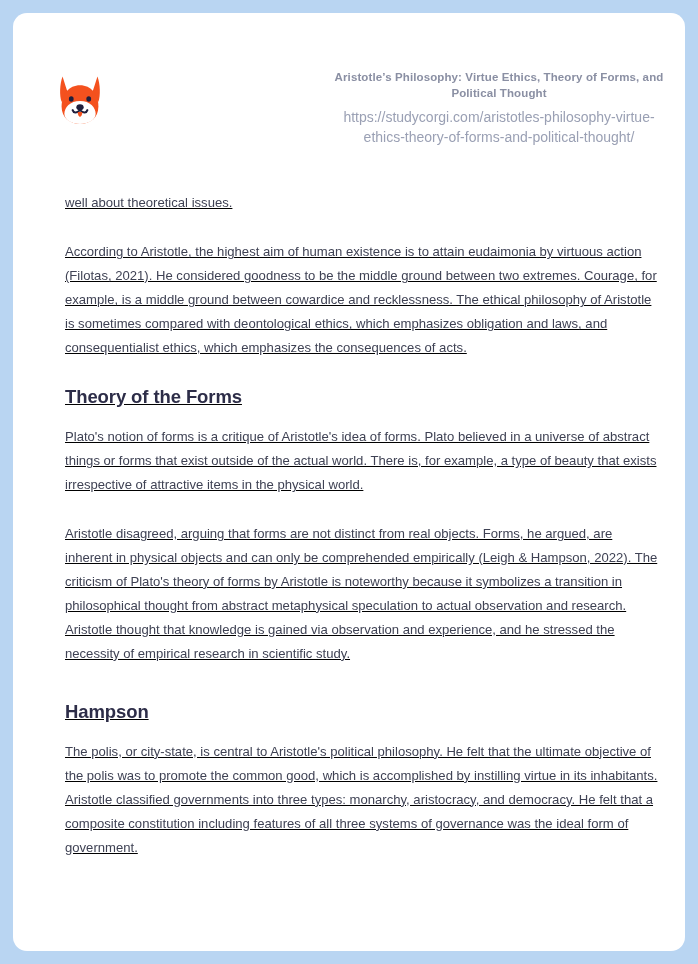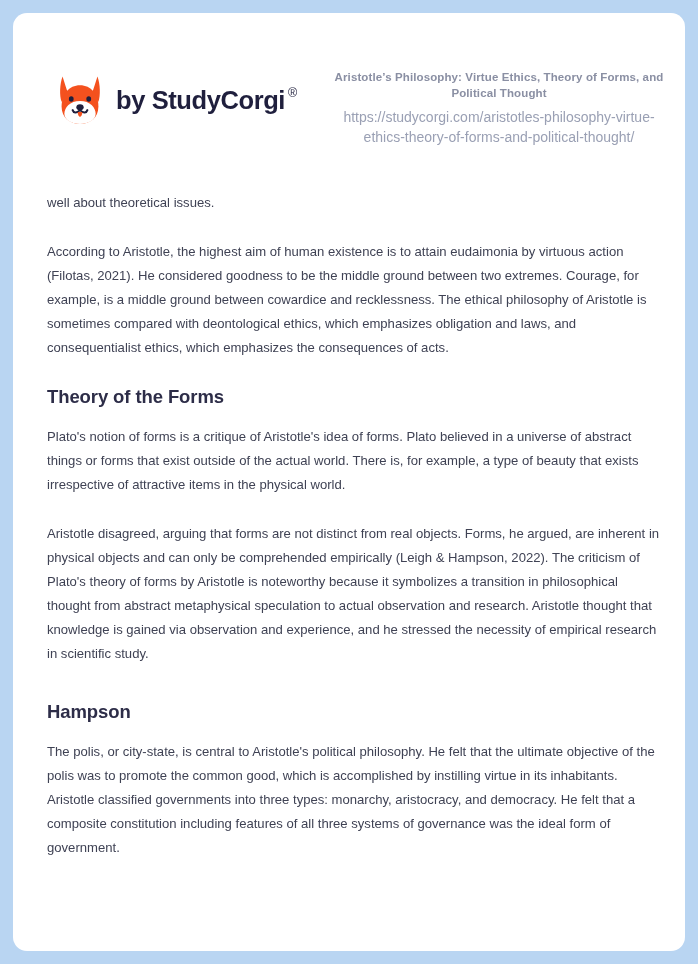--- a/index.html
+++ b/index.html
@@ -85,22 +85,23 @@
     font-size: 14px;
     font-weight: normal;
     color: #9aa0b4;
     line-height: 1.42;
     margin-top: 6px;
     word-break: break-word;
   }
 
   
   .doc-body {
-    padding: 0 24px 0 34px;
+    padding: 0 24px 0 52px;
     margin-top: 44px;
+    text-decoration: underline;
   }
 
   .doc-body p {
     font-size: 13.1px;
     line-height: 1.83;
     color: #3f4254;
     margin: 0 0 25px 0;
   }
 
   .doc-body h2 {
@@ -136,24 +137,20 @@
           <ellipse cx="69" cy="52" rx="5.2" ry="6" fill="#1f1f3d"></ellipse>
 
           <ellipse cx="50" cy="70" rx="8" ry="6.5" fill="#1f1f3d"></ellipse>
 
           <path d="M50 76 C42 84 36 82 34 76" stroke="#1f1f3d" stroke-width="4.5" fill="none" stroke-linecap="round"></path>
           <path d="M50 76 C58 84 64 82 66 76" stroke="#1f1f3d" stroke-width="4.5" fill="none" stroke-linecap="round"></path>
 
           <path d="M45 80 C45 94 55 94 55 80 Z" fill="#f4511e"></path>
         </svg>
       </span>
-      <span class="brand-text">
-        <span>by StudyCorgi</span>
-        <sup class="brand-reg">®</sup>
-      </span>
     </div>
 
     <div class="doc-meta">
       <div class="doc-title">Aristotle’s Philosophy: Virtue Ethics, Theory of Forms, and Political Thought</div>
       <div class="doc-url">https://studycorgi.com/aristotles-philosophy-virtue-ethics-theory-of-forms-and-political-thought/</div>
     </div>
 
   </div>
 
   <div class="doc-body">

